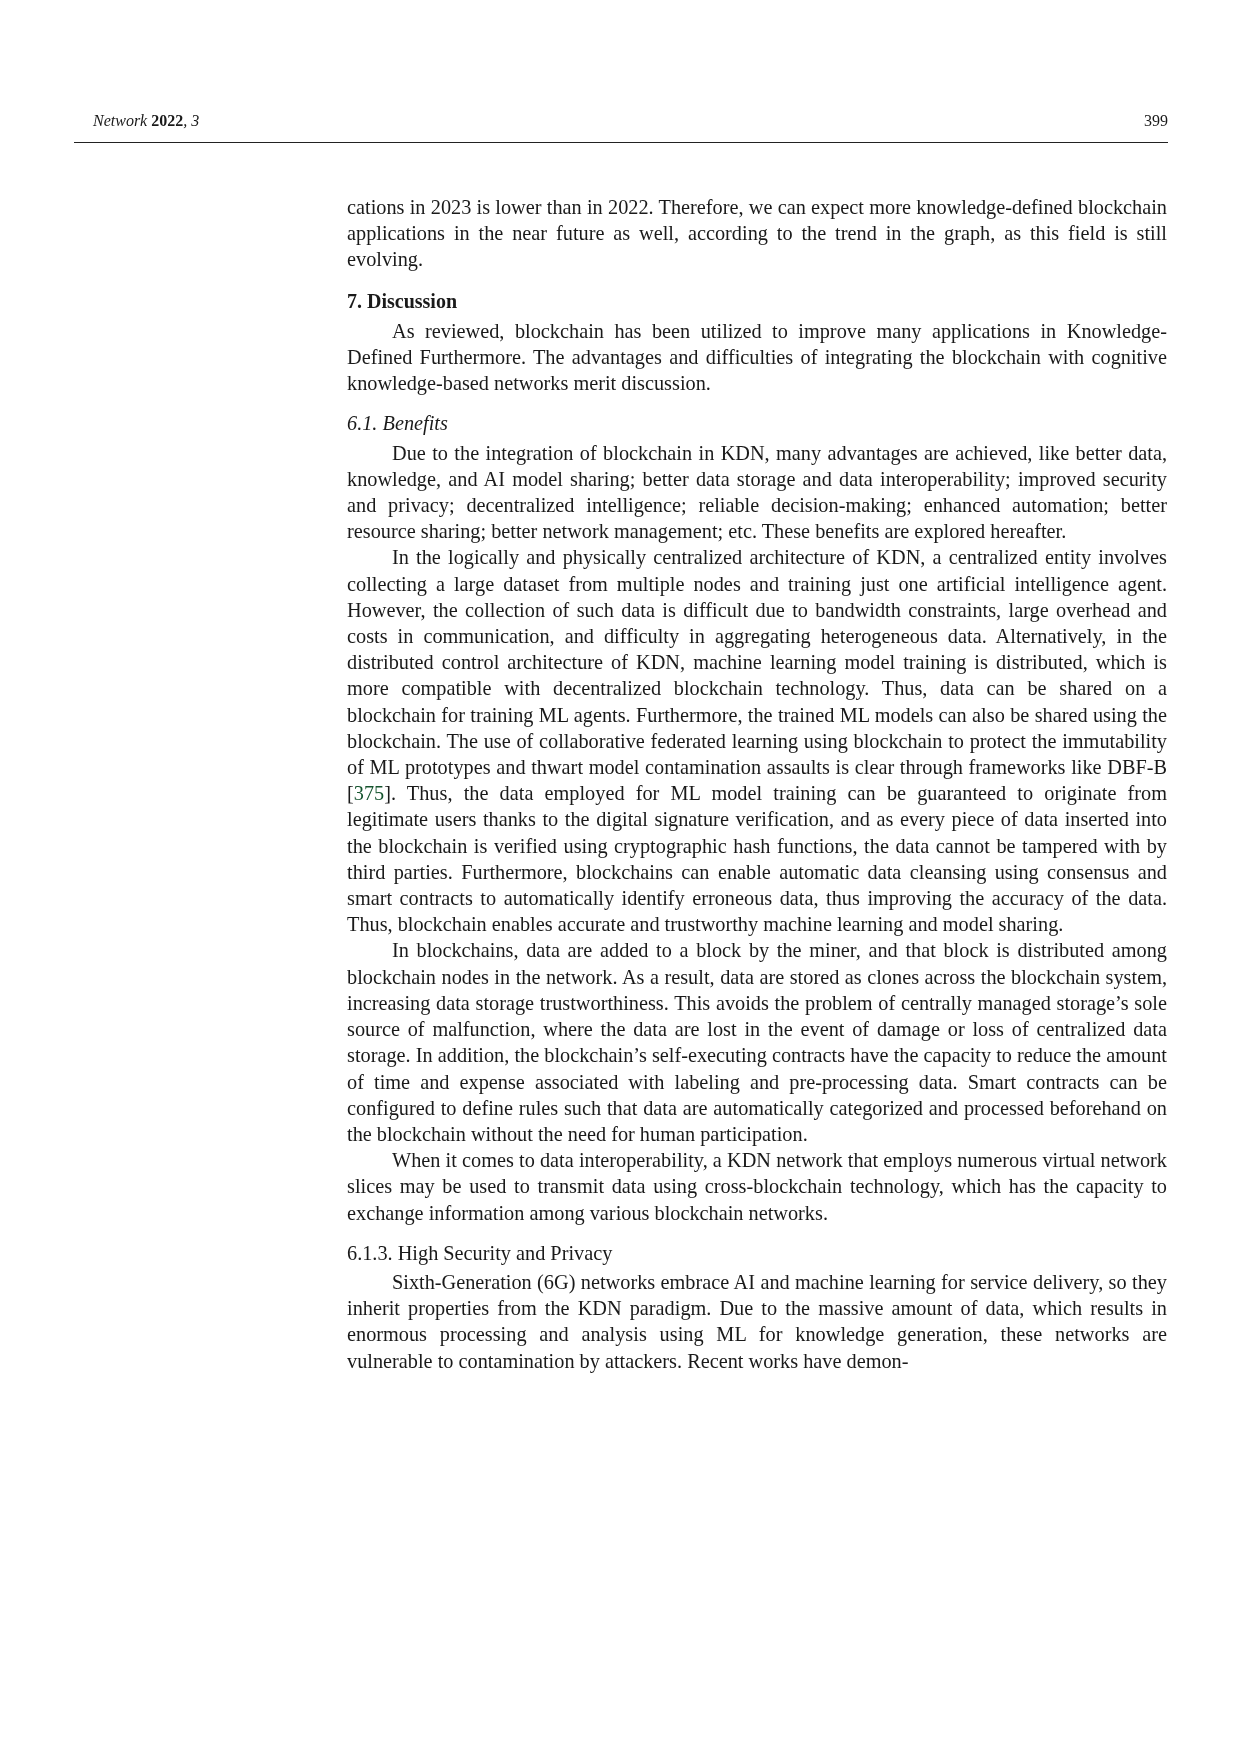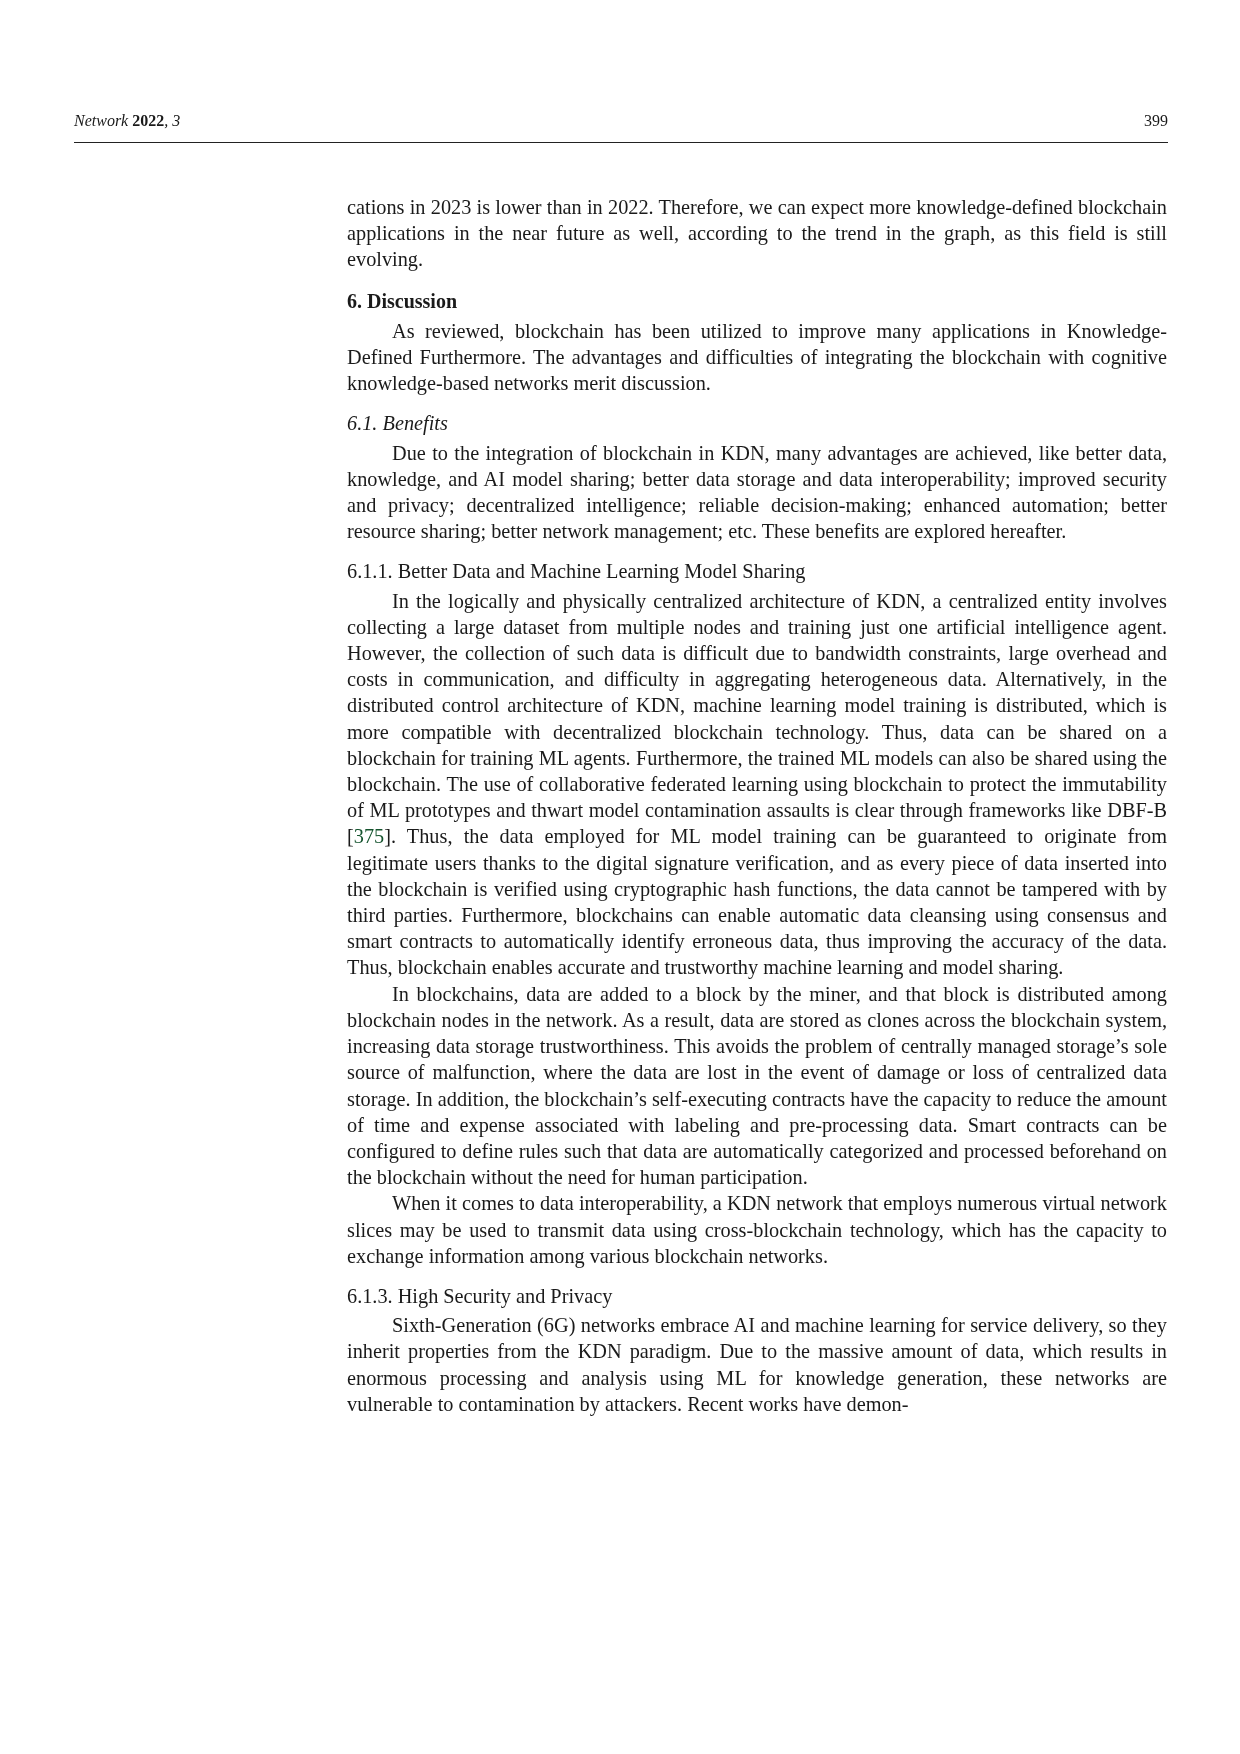--- a/index.html
+++ b/index.html
@@ -21,21 +21,21 @@
     top: 112px;
     width: 1094px;
     height: 22px;
     font-size: 16px;
   }
   .running-header .journal {
     position: absolute;
     left: 0;
     top: 0;
   }
-  .running-header .journal .jname { font-style: italic; }
+  .running-header .journal .jname { font-style: italic; margin-left: 19px; }
   .running-header .journal .jyear { font-weight: bold; }
   .running-header .journal .jvol { font-style: italic; }
   .running-header .page-num {
     position: absolute;
     right: 0;
     top: 0;
   }
   .header-rule {
     position: absolute;
     left: 74px;
@@ -79,27 +79,26 @@
 
 <div class="running-header">
   <span class="journal"><span class="jname">Network</span> <span class="jyear">2022</span><span class="jvol">, 3</span></span>
   <span class="page-num">399</span>
 </div>
 <div class="header-rule"></div>
 
 <div class="main">
   <p>cations in 2023 is lower than in 2022. Therefore, we can expect more knowledge-defined blockchain applications in the near future as well, according to the trend in the graph, as this field is still evolving.</p>
 
-  <div class="sec-head">6. Discussion</div>
+  <div class="sec-head">7. Discussion</div>
   <p class="indent">As reviewed, blockchain has been utilized to improve many applications in Knowledge-Defined Furthermore. The advantages and difficulties of integrating the blockchain with cognitive knowledge-based networks merit discussion.</p>
 
   <div class="subsec-head">6.1. Benefits</div>
   <p class="indent">Due to the integration of blockchain in KDN, many advantages are achieved, like better data, knowledge, and AI model sharing; better data storage and data interoperability; improved security and privacy; decentralized intelligence; reliable decision-making; enhanced automation; better resource sharing; better network management; etc. These benefits are explored hereafter.</p>
 
-  <div class="subsubsec-head">6.1.1. Better Data and Machine Learning Model Sharing</div>
   <p class="indent"><span>In the logically and physically centralized architecture of KDN, a centralized entity involves collecting a large dataset from multiple nodes and training just one artificial intelligence agent. However, the collection of such data is difficult due to bandwidth constraints, large overhead and costs in communication, and difficulty in aggregating heterogeneous data. Alternatively, in the distributed control architecture of KDN, machine learning model training is distributed, which is more compatible with decentralized blockchain technology. Thus, data can be shared on a blockchain for training ML agents. Furthermore, the trained ML models can also be shared using the blockchain. The use of collaborative federated learning using blockchain to protect the immutability of ML prototypes and thwart model contamination assaults is clear through frameworks like DBF-B [</span><span class="cite">375</span><span>]. Thus, the data employed for ML model training can be guaranteed to originate from legitimate users thanks to the digital signature verification, and as every piece of data inserted into the blockchain is verified using cryptographic hash functions, the data cannot be tampered with by third parties. Furthermore, blockchains can enable automatic data cleansing using consensus and smart contracts to automatically identify erroneous data, thus improving the accuracy of the data.  Thus, blockchain enables accurate and trustworthy machine learning and model sharing.</span></p>
 
   <p class="indent">In blockchains, data are added to a block by the miner, and that block is distributed among blockchain nodes in the network. As a result, data are stored as clones across the blockchain system, increasing data storage trustworthiness. This avoids the problem of centrally managed storage’s sole source of malfunction, where the data are lost in the event of damage or loss of centralized data storage.  In addition, the blockchain’s self-executing contracts have the capacity to reduce the amount of time and expense associated with labeling and pre-processing data. Smart contracts can be configured to define rules such that data are automatically categorized and processed beforehand on the blockchain without the need for human participation.</p>
   <p class="indent">When it comes to data interoperability, a KDN network that employs numerous virtual network slices may be used to transmit data using cross-blockchain technology, which has the capacity to exchange information among various blockchain networks.</p>
 
   <div class="subsubsec-head">6.1.3. High Security and Privacy</div>
   <p class="indent">Sixth-Generation (6G) networks embrace AI and machine learning for service delivery, so they inherit properties from the KDN paradigm. Due to the massive amount of data, which results in enormous processing and analysis using ML for knowledge generation, these networks are vulnerable to contamination by attackers. Recent works have demon-</p>
 </div>
 
 </body></html>

